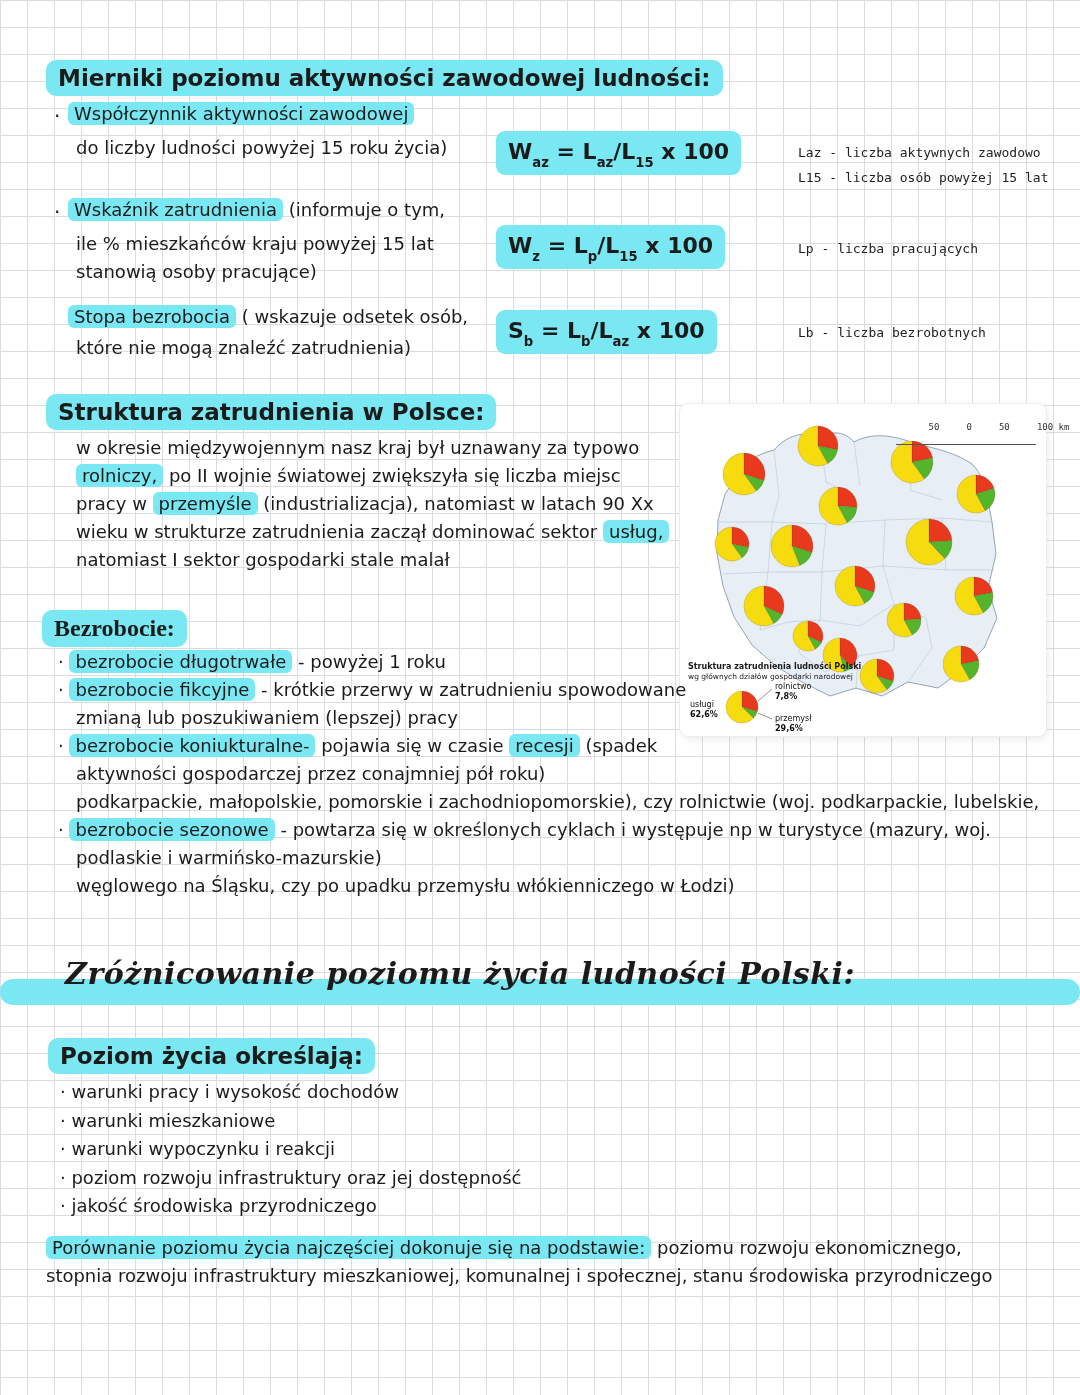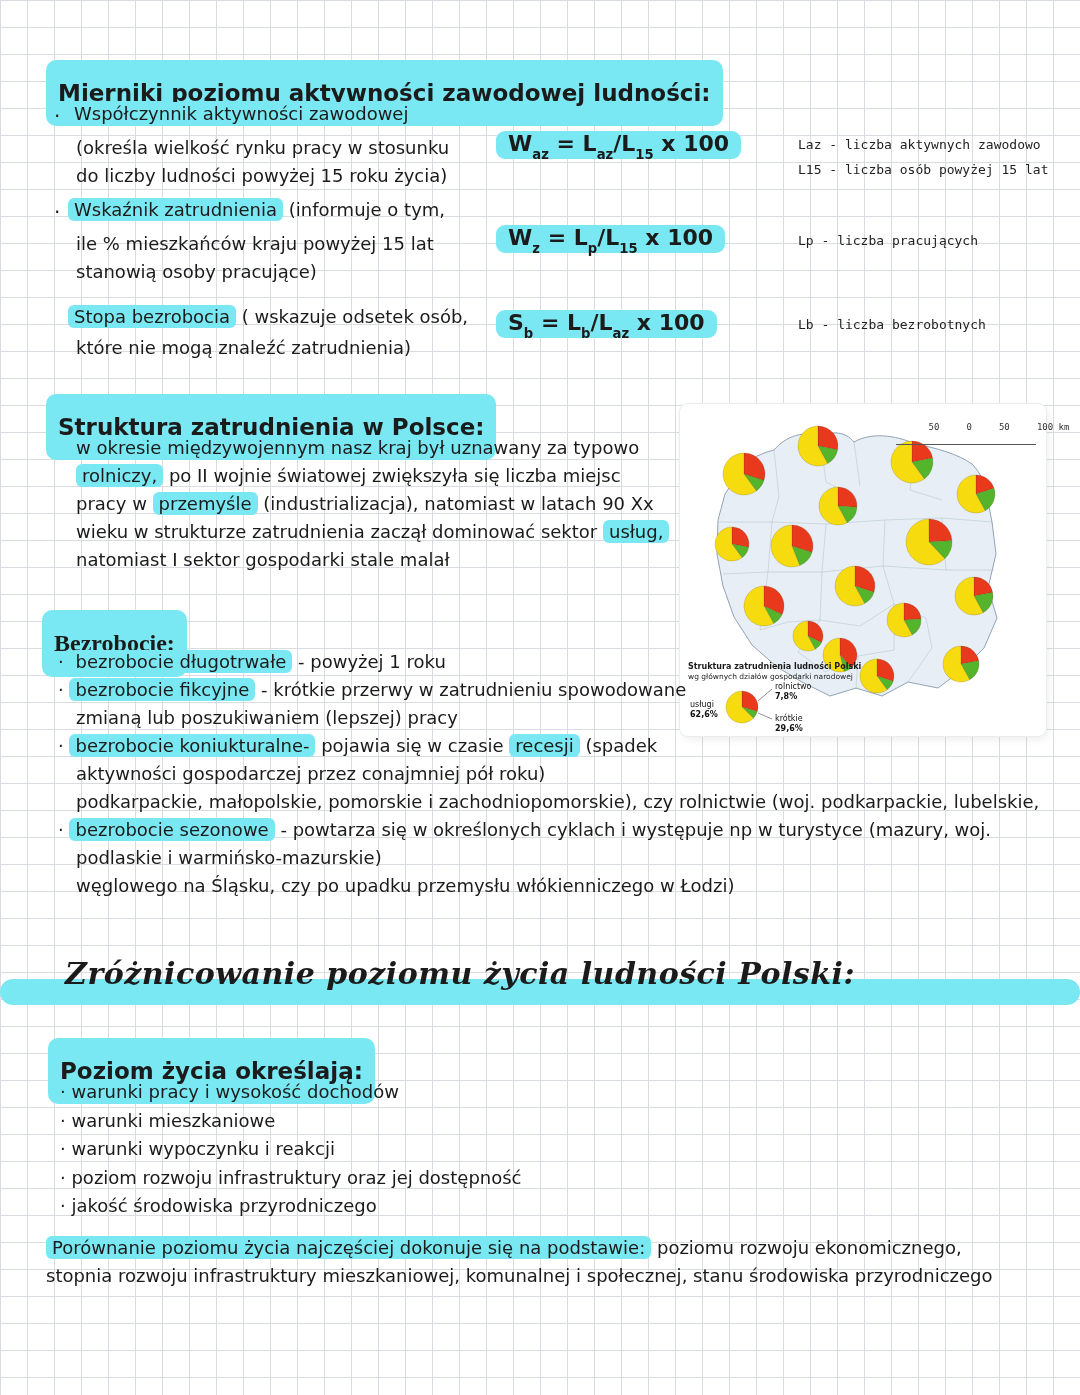--- a/index.html
+++ b/index.html
@@ -15,37 +15,37 @@
       linear-gradient(to bottom, #d9dde1 1px, transparent 1px);
     background-size:27px 27px;
   }
   .abs { position:absolute; }
   .hl {
     background:#79e8f2; border-radius:6px; padding:1px 6px;
     box-decoration-break:clone; -webkit-box-decoration-break:clone;
   }
   .h-title {
     font-size:23px; font-weight:600; background:#79e8f2;
-    border-radius:10px; padding:20px 12px; white-space:nowrap;
+    border-radius:10px; padding:5px 12px; white-space:nowrap;
   }
   .h-title.big { font-size:24px;font-family:Liberation Serif, serif; }
   .rline { font-size:18px; line-height:28px; white-space:nowrap; }
   .rline.ind { padding-left:18px; }
   .lline { font-size:18px; line-height:28px; white-space:nowrap; }
   .term { font-size:18px; font-weight:500; }
   .plain { font-size:18px; }
   .dot { font-size:20px; line-height:20px; }
   .formula {
     font-size:22px; font-weight:600; background:#79e8f2;
-    border-radius:9px; padding:0 12px; white-space:nowrap;
+    border-radius:9px; padding:8px 12px; white-space:nowrap;
   }
   .formula sub { font-size:0.6em; position:relative; top:0.22em; }
   .mono {
     font-family:"DejaVu Sans Mono", monospace; font-size:13px;
-    line-height:25px; color:#222; white-space:pre;
+    line-height:25px; color:#222; white-space:pre;margin-top:8px;
   }
   .mono .lline { font-size:13px; line-height:25px; }
   .pz .lline { font-size:18px; line-height:28.5px; }
 
   
   .map-card { background:#ffffff; border-radius:8px; box-shadow:0 0 0 1px #ececec, 2px 3px 8px rgba(0,0,0,0.08); }
   .poland { fill:#e7eef6; stroke:#93a4b3; stroke-width:1; }
   .borders path, .borders line { fill:none; stroke:#b3c3cf; stroke-width:0.6; opacity:0.9; }
   .leg-line { stroke:#444; stroke-width:0.6; }
   .scalebar {
@@ -74,21 +74,20 @@
 
 <div class="page">
 
   <div class="abs h-title" style="left:46px;top:60px">Mierniki poziomu aktywności zawodowej ludności:</div>
 
   <span class="abs dot" style="left:54px;top:106px">·</span>
   <div class="abs" style="left:68px;top:103px">
     <span class="hl term">Współczynnik aktywności zawodowej</span><span class="plain"></span>
   </div>
   <div class="abs" style="left:76px;top:134px">
-      <div class="lline">(określa wielkość rynku pracy w stosunku</div>
       <div class="lline">do liczby ludności powyżej 15 roku życia)</div>
     </div>
   <div class="abs formula" style="left:496px;top:131px"><span>W</span><sub>az</sub><span> = L</span><sub>az</sub><span>/L</span><sub>15</sub><span> x 100</span></div>
   <div class="abs mono" style="left:798px;top:132px"><div class="lline">Laz - liczba aktywnych zawodowo</div><div class="lline">L15 - liczba osób powyżej 15 lat</div></div>
 
   <span class="abs dot" style="left:54px;top:202px">·</span>
   <div class="abs" style="left:68px;top:199px">
     <span class="hl term">Wskaźnik zatrudnienia</span><span class="plain"> (informuje o tym,</span>
   </div>
   <div class="abs" style="left:76px;top:230px">
@@ -205,21 +204,21 @@
     <div class="ml-sub">wg głównych działów gospodarki narodowej</div>
     <div class="ml-entry" style="left:10px;top:296px;text-align:left;width:36px">
       <span>usługi</span><br>
       <span class="val">62,6%</span>
     </div>
     <div class="ml-entry" style="left:95px;top:278px">
       <span>rolnictwo</span><br>
       <span class="val">7,8%</span>
     </div>
     <div class="ml-entry" style="left:95px;top:310px">
-      <span>krótkie</span><br>
+      <span>przemysł</span><br>
       <span class="val">29,6%</span>
     </div>
   </div>
 
   <div class="abs h-title big" style="left:42px;top:610px">Bezrobocie:</div>
   <div class="abs" style="left:58px;top:648px">
       <div class="rline"><span>· </span><span class="hl">bezrobocie długotrwałe</span><span> - powyżej 1 roku</span></div>
       <div class="rline"><span>· </span><span class="hl">bezrobocie fikcyjne</span><span> - krótkie przerwy w zatrudnieniu spowodowane</span></div>
       <div class="rline ind"><span>zmianą lub poszukiwaniem (lepszej) pracy</span></div>
       <div class="rline"><span>· </span><span class="hl">bezrobocie koniukturalne-</span><span> pojawia się w czasie </span><span class="hl">recesji</span><span> (spadek</span></div>

